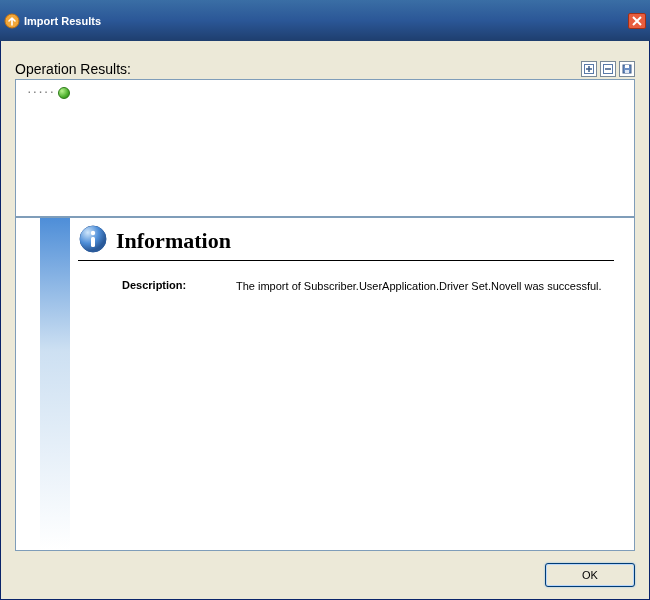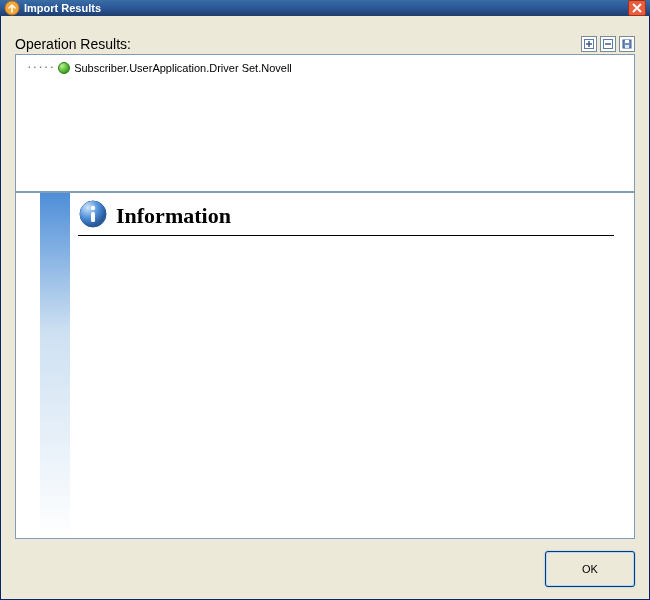--- a/index.html
+++ b/index.html
@@ -9,21 +9,21 @@
     font-family: Tahoma, Arial, sans-serif;
     font-size: 11px;
     background: #ece9d8;
     width: 650px;
     height: 600px;
     overflow: hidden;
     display: flex;
     flex-direction: column;
   }
   .titlebar {
-    height: 16px;
+    height: 41px;
     background: linear-gradient(to bottom, #3a6ea5 0%, #2b5797 50%, #1e3e6e 100%);
     display: flex;
     align-items: center;
     padding: 0 4px;
     color: #fff;
     font-weight: bold;
   }
   .titlebar-icon {
     width: 16px;
     height: 16px;
@@ -160,21 +160,21 @@
     color: #000;
     line-height: 1.4;
   }
   .button-row {
     display: flex;
     justify-content: flex-end;
     padding-top: 12px;
   }
   .ok-button {
     width: 90px;
-    height: 36px;
+    height: 24px;
     background: #ece9d8;
     border: 1px solid #003c74;
     border-radius: 3px;
     box-shadow: 0 0 0 1px #b8d6fb inset, 0 0 2px #7eb2e8;
     font-family: Tahoma, Arial, sans-serif;
     font-size: 11px;
     cursor: pointer;
   }
   .flex-spacer { flex: 1; }
 </style>
@@ -221,21 +221,20 @@
           <rect x="3" y="6" width="4" height="3" fill="#dfe8f5"></rect>
         </svg>
       </div>
     </div>
   </div>
 
   <div class="results-box">
     <div class="tree-row">
       <span class="tree-connector">·····</span>
       <span class="tree-status-icon"></span>
-      <span class="tree-label">Subscriber.UserApplication.Driver Set.Novell</span>
     </div>
   </div>
 
 
   <div class="details-box">
     <div class="details-strip"></div>
     <div class="details-main">
       <div class="info-header-row">
         <span class="info-icon">
           <svg width="30" height="30" viewBox="0 0 30 30">
@@ -247,20 +246,24 @@
                 <stop offset="60%" stop-color="#4e8ed8"></stop>
                 <stop offset="100%" stop-color="#2a5a9a"></stop>
               </radialGradient>
             </defs>
             <circle cx="15" cy="9" r="2.2" fill="#fff"></circle>
             <rect x="13" y="13" width="4" height="10" rx="1.5" fill="#fff"></rect>
           </svg>
         </span>
         <span class="info-title">Information</span>
       </div>
+      <div class="desc-row">
+        <div class="desc-label">Description:</div>
+        <div class="desc-text">The import of Subscriber.UserApplication.Driver Set.Novell was successful.</div>
+      </div>
     </div>
   </div>
 
   <div class="button-row">
     <button class="ok-button">OK</button>
   </div>
 
 </div>
 
 </body></html>

